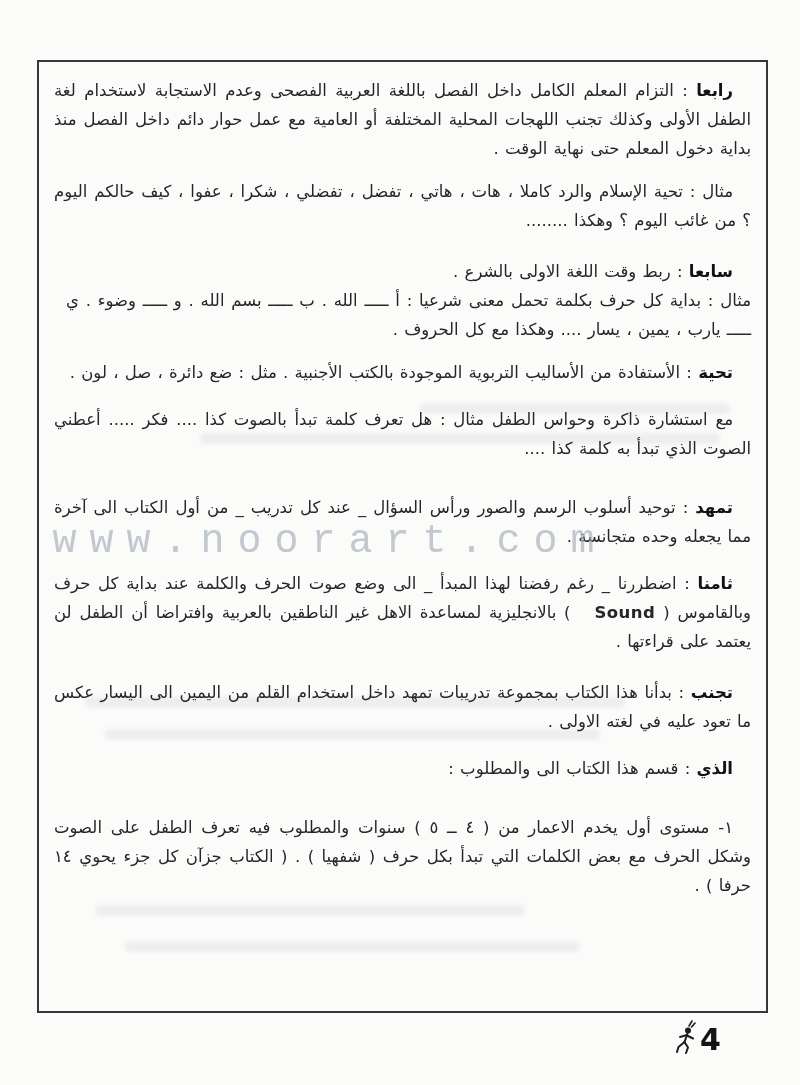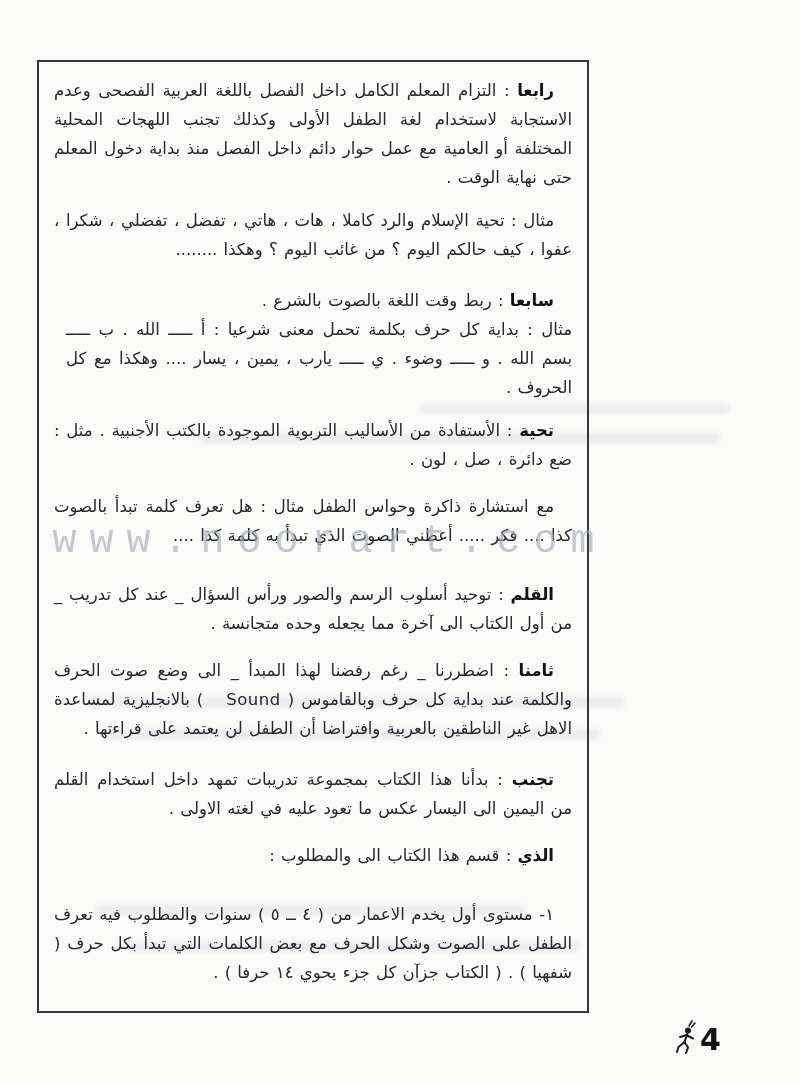--- a/index.html
+++ b/index.html
@@ -13,21 +13,21 @@
     overflow: hidden;
     background: #fbfbf9;
     font-family: "DejaVu Sans", sans-serif;
   }
 
   
   .frame {
     position: absolute;
     left: 37px;
     top: 60px;
-    width: 552px;
+    width: 731px;
     height: 953px;
     box-sizing: border-box;
     border: 2px solid #35373c;
     padding: 14px 15px 0 15px;
     direction: rtl;
     text-align: justify;
     overflow: hidden;
     background: transparent;
     z-index: 2;
   }
@@ -38,21 +38,21 @@
     margin: 0;
     font-size: 16.5px;
     line-height: 29px;
     color: #26262a;
     text-indent: 18px;
     word-spacing: 1px;
   }
   .frame p.no-indent { text-indent: 0; margin-left: 12px; }
   .hd { font-weight: bold; color: #121215; }
   .en-word {
-    font-weight: normal;
+    font-weight: bold;
     font-family: "DejaVu Sans", sans-serif;
     letter-spacing: 0.5px;
     margin-left: 16px;
   }
 
   
   .gap-s  { margin-top: 14px !important; }
   .gap-m  { margin-top: 18px !important; }
   .gap-l  { margin-top: 22px !important; }
   .gap-xl { margin-top: 30px !important; }
@@ -117,29 +117,29 @@
 <div class="ghost g4"></div>
 <div class="ghost g5"></div>
 <div class="ghost g6"></div>
 
 <div class="frame">
 
   <p><b class="hd">رابعا</b><span> : التزام المعلم الكامل داخل الفصل باللغة العربية الفصحى وعدم الاستجابة لاستخدام لغة الطفل الأولى وكذلك تجنب اللهجات المحلية المختلفة أو العامية مع عمل حوار دائم داخل الفصل منذ بداية دخول المعلم حتى نهاية الوقت .</span></p>
 
   <p class="gap-s"><span>مثال : تحية الإسلام والرد كاملا ، هات ، هاتي ، تفضل ، تفضلي ، شكرا ، عفوا ، كيف حالكم اليوم ؟ من غائب اليوم ؟ وهكذا ........</span></p>
 
-  <p class="gap-l"><b class="hd">سابعا</b><span> : ربط وقت اللغة بالصوت بالشرع .</span></p>
+  <p class="gap-l"><b class="hd">سابعا</b><span> : ربط وقت اللغة الاولى بالشرع .</span></p>
 
   <p class="gap-0 no-indent"><span>مثال : بداية كل حرف بكلمة تحمل معنى شرعيا : أ ـــــ الله . ب ـــــ بسم الله . و ـــــ وضوء . ي ـــــ يارب ، يمين ، يسار .... وهكذا مع كل الحروف .</span></p>
 
   <p class="gap-s"><b class="hd">تحية</b><span> : الأستفادة من الأساليب التربوية الموجودة بالكتب الأجنبية . مثل : ضع دائرة ، صل ، لون .</span></p>
 
   <p class="gap-m"><span>مع استشارة ذاكرة وحواس الطفل مثال : هل تعرف كلمة تبدأ بالصوت كذا .... فكر ..... أعطني الصوت الذي تبدأ به كلمة كذا ....</span></p>
 
-  <p class="gap-xl"><b class="hd">القلم</b><span> : توحيد أسلوب الرسم والصور ورأس السؤال _ عند كل تدريب _ من أول الكتاب الى آخرة مما يجعله وحده متجانسة .</span></p>
+  <p class="gap-xl"><b class="hd">تمهد</b><span> : توحيد أسلوب الرسم والصور ورأس السؤال _ عند كل تدريب _ من أول الكتاب الى آخرة مما يجعله وحده متجانسة .</span></p>
 
   <p class="gap-m"><b class="hd">ثامنا</b><span> : اضطررنا _ رغم رفضنا لهذا المبدأ _ الى وضع صوت الحرف والكلمة عند بداية كل حرف وبالقاموس ( </span><span class="en-word">Sound</span><span> ) بالانجليزية لمساعدة الاهل غير الناطقين بالعربية وافتراضا أن الطفل لن يعتمد على قراءتها .</span></p>
 
   <p class="gap-l"><b class="hd">تجنب</b><span> : بدأنا هذا الكتاب بمجموعة تدريبات تمهد داخل استخدام القلم من اليمين الى اليسار عكس ما تعود عليه في لغته الاولى .</span></p>
 
   <p class="gap-m"><b class="hd">الذي</b><span> : قسم هذا الكتاب الى والمطلوب :</span></p>
 
   <p class="gap-xl"><span>١- مستوى أول يخدم الاعمار من ( ٤ ــ ٥ ) سنوات والمطلوب فيه تعرف الطفل على الصوت وشكل الحرف مع بعض الكلمات التي تبدأ بكل حرف ( شفهيا ) . ( الكتاب جزآن كل جزء يحوي ١٤ حرفا ) .</span></p>
 
 </div>

